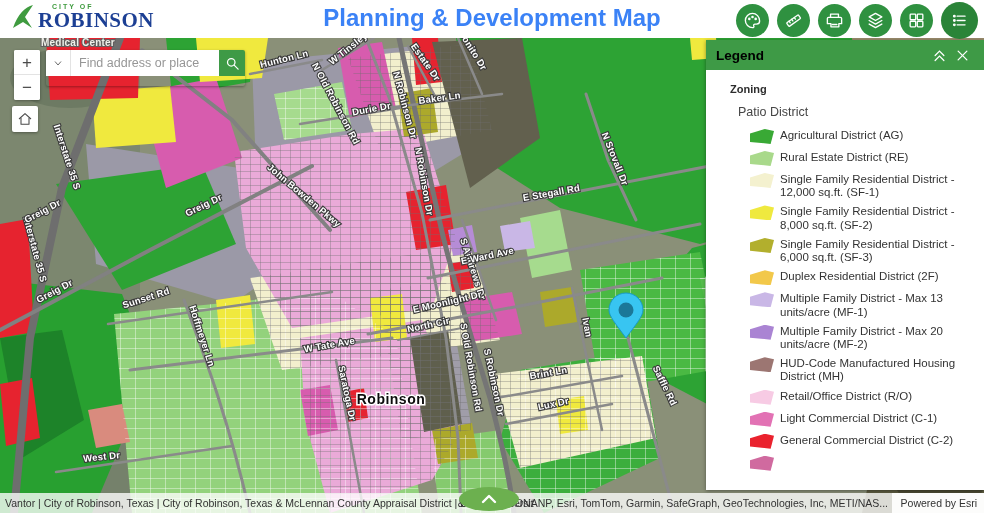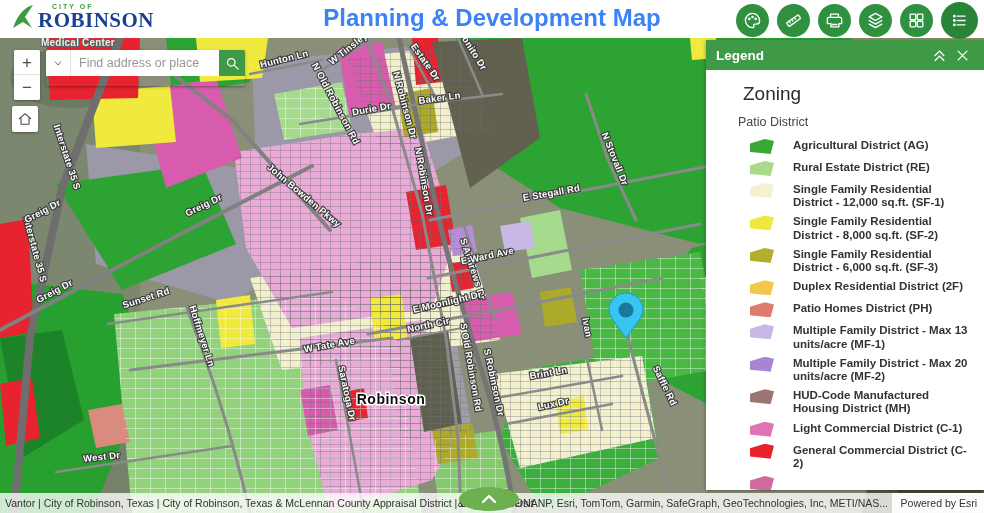--- a/index.html
+++ b/index.html
@@ -32,27 +32,27 @@
   .searchbar{position:absolute;left:46px;top:50px;height:36px;display:flex;box-shadow:0 1px 3px rgba(0,0,0,.35);border-radius:2px;overflow:hidden;z-index:20;}
   .src-dd{width:25px;height:26px;background:#fff;border:none;border-right:1px solid #e3e3e3;cursor:pointer;display:flex;align-items:center;justify-content:center;padding:0;}
   .src-dd svg{width:12px;height:12px;stroke:#6b6b6b;fill:none;stroke-width:2;}
   .src-input{width:132px;height:26px;border:none;padding:0 8px;font-size:12.5px;color:#333;outline:none;font-family:"Liberation Sans",sans-serif;}
   .src-input::placeholder{color:#969696;}
   .src-go{width:26px;height:26px;background:#3e9a46;border:none;cursor:pointer;display:flex;align-items:center;justify-content:center;padding:0;}
   .src-go svg{width:15px;height:15px;stroke:#fff;fill:none;stroke-width:2;stroke-linecap:round;}
   
   .legend{position:absolute;left:706px;top:40px;width:278px;height:450px;background:#fff;z-index:25;box-shadow:0 1px 4px rgba(0,0,0,.4);overflow:hidden;}
   .lg-head{height:30px;background:#3e9a46;display:flex;align-items:center;padding:0 10px;}
-  .lg-title{color:#ffffff;font-weight:bold;font-size:13.5px;flex:1;}
+  .lg-title{color:#000000;font-weight:bold;font-size:13.5px;flex:1;}
   .lg-ic{background:none;border:none;cursor:pointer;padding:2px 4px;display:flex;align-items:center;}
   .lg-ic svg{width:15px;height:15px;stroke:#fff;fill:none;stroke-width:2;stroke-linecap:round;}
   .lg-body{padding:10px 12px 0 20px;}
-  .lg-group{font-weight:normal;font-size:19px;color:#2d2d2d;margin:3px 17px 10px;}
+  .lg-group{font-weight:bold;font-size:11px;color:#2d2d2d;margin:3px 4px 10px;}
   .lg-layer{font-size:12.5px;color:#454545;margin:0 0 10px 12px;}
-  .li{display:flex;gap:19px;margin:0 0 6px 24px;align-items:flex-start;min-height:16px;font-weight:bold;}
+  .li{display:flex;gap:6px;margin:0 0 6px 24px;align-items:flex-start;min-height:16px;}
   .sw{width:24px;height:15px;flex:none;margin-top:0;clip-path:polygon(0 30%,62% 0,100% 14%,86% 100%,0 86%);}
   .lt{font-size:11.5px;line-height:1.15;color:#333;}
   
   .attr{position:absolute;left:0;bottom:0;width:984px;height:20px;background:rgba(255,255,255,.78);z-index:26;display:flex;align-items:center;font-size:10.5px;color:#323232;white-space:nowrap;}
   .attr-left{padding-left:5px;overflow:hidden;}
   .attr-right{position:absolute;right:96px;}
   .powered{position:absolute;right:0;top:0;height:20px;background:rgba(255,255,255,.9);display:flex;align-items:center;padding:0 7px 0 9px;color:#323232;text-align:center;}
   .attr-toggle{position:absolute;left:459px;top:487px;width:60px;height:24px;border:none;border-radius:50%;background:#6cb04f;cursor:pointer;z-index:27;display:flex;align-items:center;justify-content:center;padding:0;}
   .attr-toggle svg{width:16px;height:10px;stroke:#fff;fill:none;stroke-width:2.4;stroke-linecap:round;stroke-linejoin:round;}
 </style>
@@ -368,40 +368,40 @@
   <div class="li">
     <span class="sw" style="background: rgb(178, 175, 45);"></span>
     <span class="lt">Single Family Residential District - 6,000 sq.ft. (SF-3)</span>
   </div>
 
   <div class="li">
     <span class="sw" style="background: rgb(242, 200, 74);"></span>
     <span class="lt">Duplex Residential District (2F)</span>
   </div>
 
-  <div class="li">
-    <span class="sw" style="background: rgb(221, 123, 109);"></span>
-    <span class="lt">Patio Homes District (PH)</span>
-  </div>
 
   <div class="li">
     <span class="sw" style="background: rgb(201, 183, 230);"></span>
     <span class="lt">Multiple Family District - Max 13 units/acre (MF-1)</span>
   </div>
 
   <div class="li">
     <span class="sw" style="background: rgb(170, 132, 211);"></span>
     <span class="lt">Multiple Family District - Max 20 units/acre (MF-2)</span>
   </div>
 
   <div class="li">
     <span class="sw" style="background: rgb(156, 118, 114);"></span>
     <span class="lt">HUD-Code Manufactured Housing District (MH)</span>
   </div>
 
+  <div class="li">
+    <span class="sw" style="background: rgb(247, 203, 228);"></span>
+    <span class="lt">Retail/Office District (R/O)</span>
+  </div>
 
   <div class="li">
     <span class="sw" style="background: rgb(226, 114, 180);"></span>
     <span class="lt">Light Commercial District (C-1)</span>
   </div>
 
   <div class="li">
     <span class="sw" style="background: rgb(234, 34, 46);"></span>
     <span class="lt">General Commercial District (C-2)</span>
   </div>

